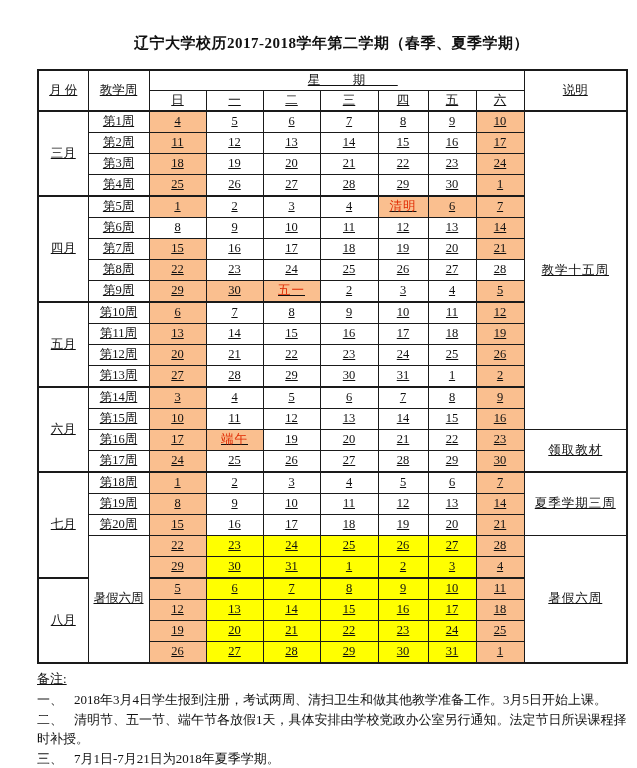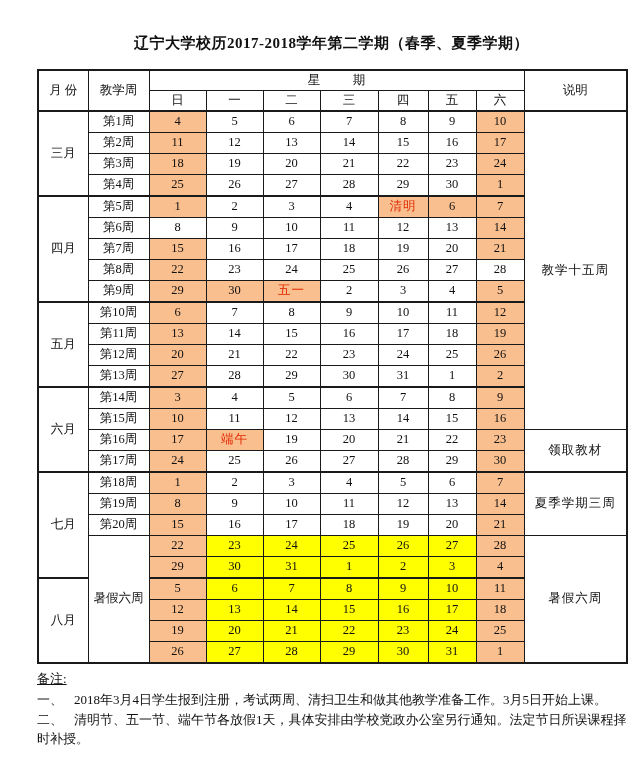--- a/index.html
+++ b/index.html
@@ -8,21 +8,21 @@
     font-family:"Liberation Serif","DejaVu Serif",serif;
     color:#111;
     -webkit-font-smoothing:antialiased;
   }
   .page{padding:34px 0 0 37px;border-radius:23px;}
   .title{
     width:589px;text-align:center;font-size:15px;font-weight:bold;
     margin:0 0 16px 0;letter-spacing:0.5px;
   }
   table.cal{
-    border-collapse:collapse;table-layout:fixed;width:589px;
+    border-collapse:collapse;table-layout:fixed;width:589px;text-decoration:underline;
   }
   table.cal td, table.cal th{
     border:1px solid #1a1a1a;
     text-align:center;vertical-align:middle;
     padding:0;font-weight:normal;
     font-size:12.5px;line-height:1.1;
     overflow:hidden;white-space:nowrap;
   }
   table.cal{border:2px solid #1a1a1a;}
   thead th{height:19px;}
@@ -345,15 +345,16 @@
           <td class="day-cell bg-y">31</td>
           <td class="day-cell bg-p">1</td>
         </tr>
       </tbody>
   </table>
 
   <div class="remarks">
     <div class="remarks-label">备注:</div>
     <div class="remark"><span class="no">一、</span><span>2018年3月4日学生报到注册，考试两周、清扫卫生和做其他教学准备工作。3月5日开始上课。</span></div>
     <div class="remark"><span class="no">二、</span><span>清明节、五一节、端午节各放假1天，具体安排由学校党政办公室另行通知。法定节日所误课程择时补授。</span></div>
+    <div class="remark"><span class="no">三、</span><span>7月1日-7月21日为2018年夏季学期。</span></div>
   </div>
 
 </div>
 
 </body></html>

